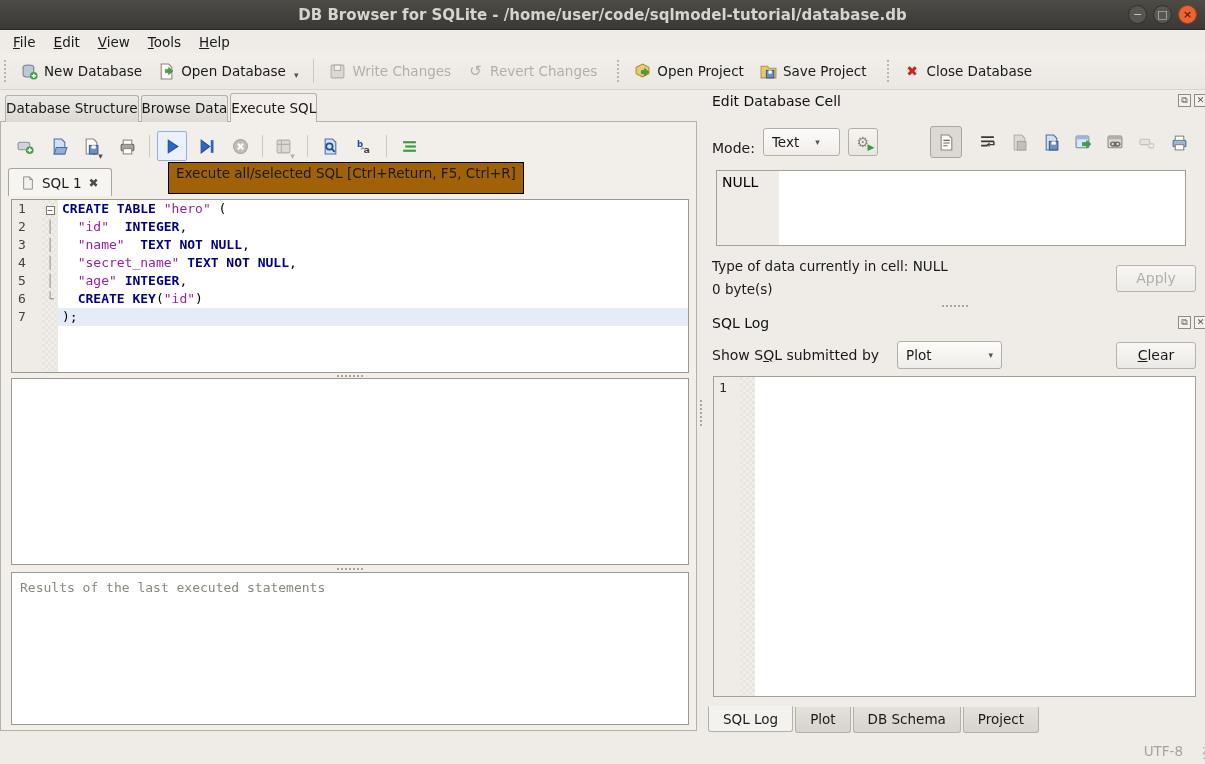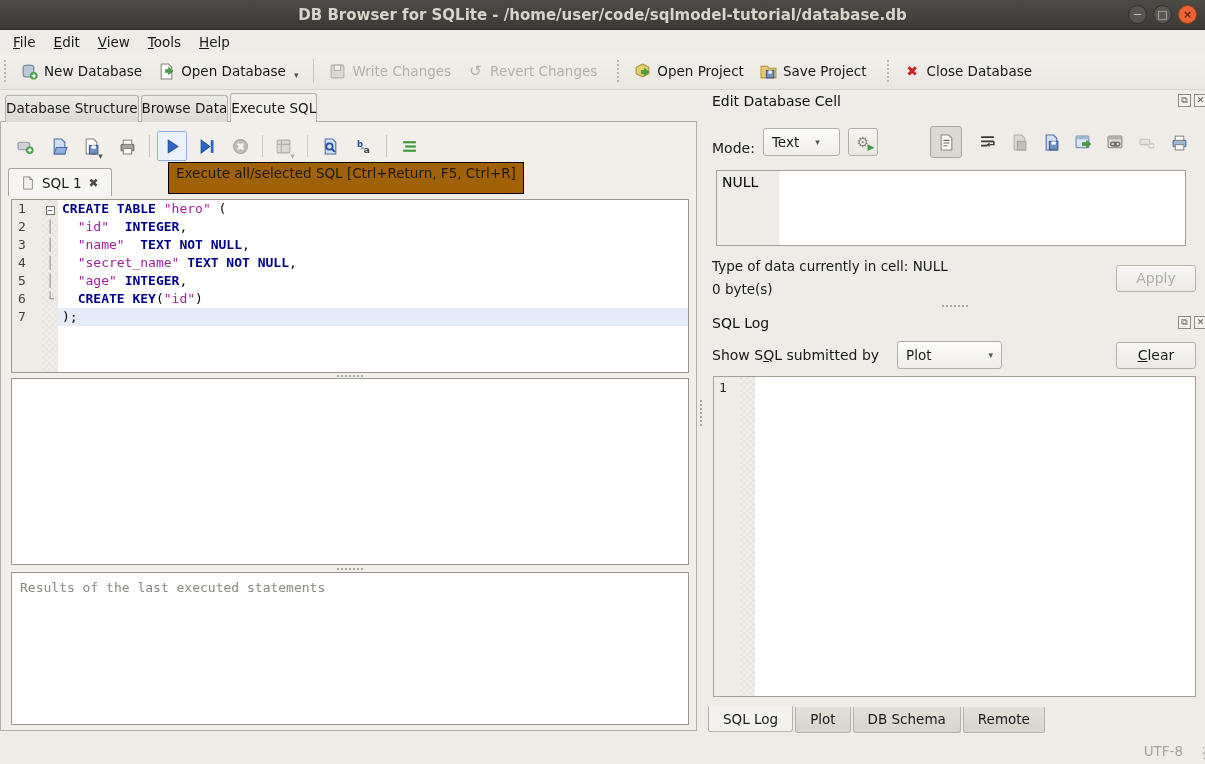--- a/index.html
+++ b/index.html
@@ -502,19 +502,19 @@
 
 <div class="logbox">
   <div class="loggut">1</div>
   <div class="loghatch"></div>
 </div>
 
 <div class="btabs">
   <div class="btab active">SQL Log</div>
   <div class="btab">Plot</div>
   <div class="btab">DB Schema</div>
-  <div class="btab">Remote</div>
+  <div class="btab">Project</div>
 </div>
 
 <div class="statusbar">
   <span class="encoding">UTF-8</span>
   <div class="grip"></div>
 </div>
 
 </body></html>

